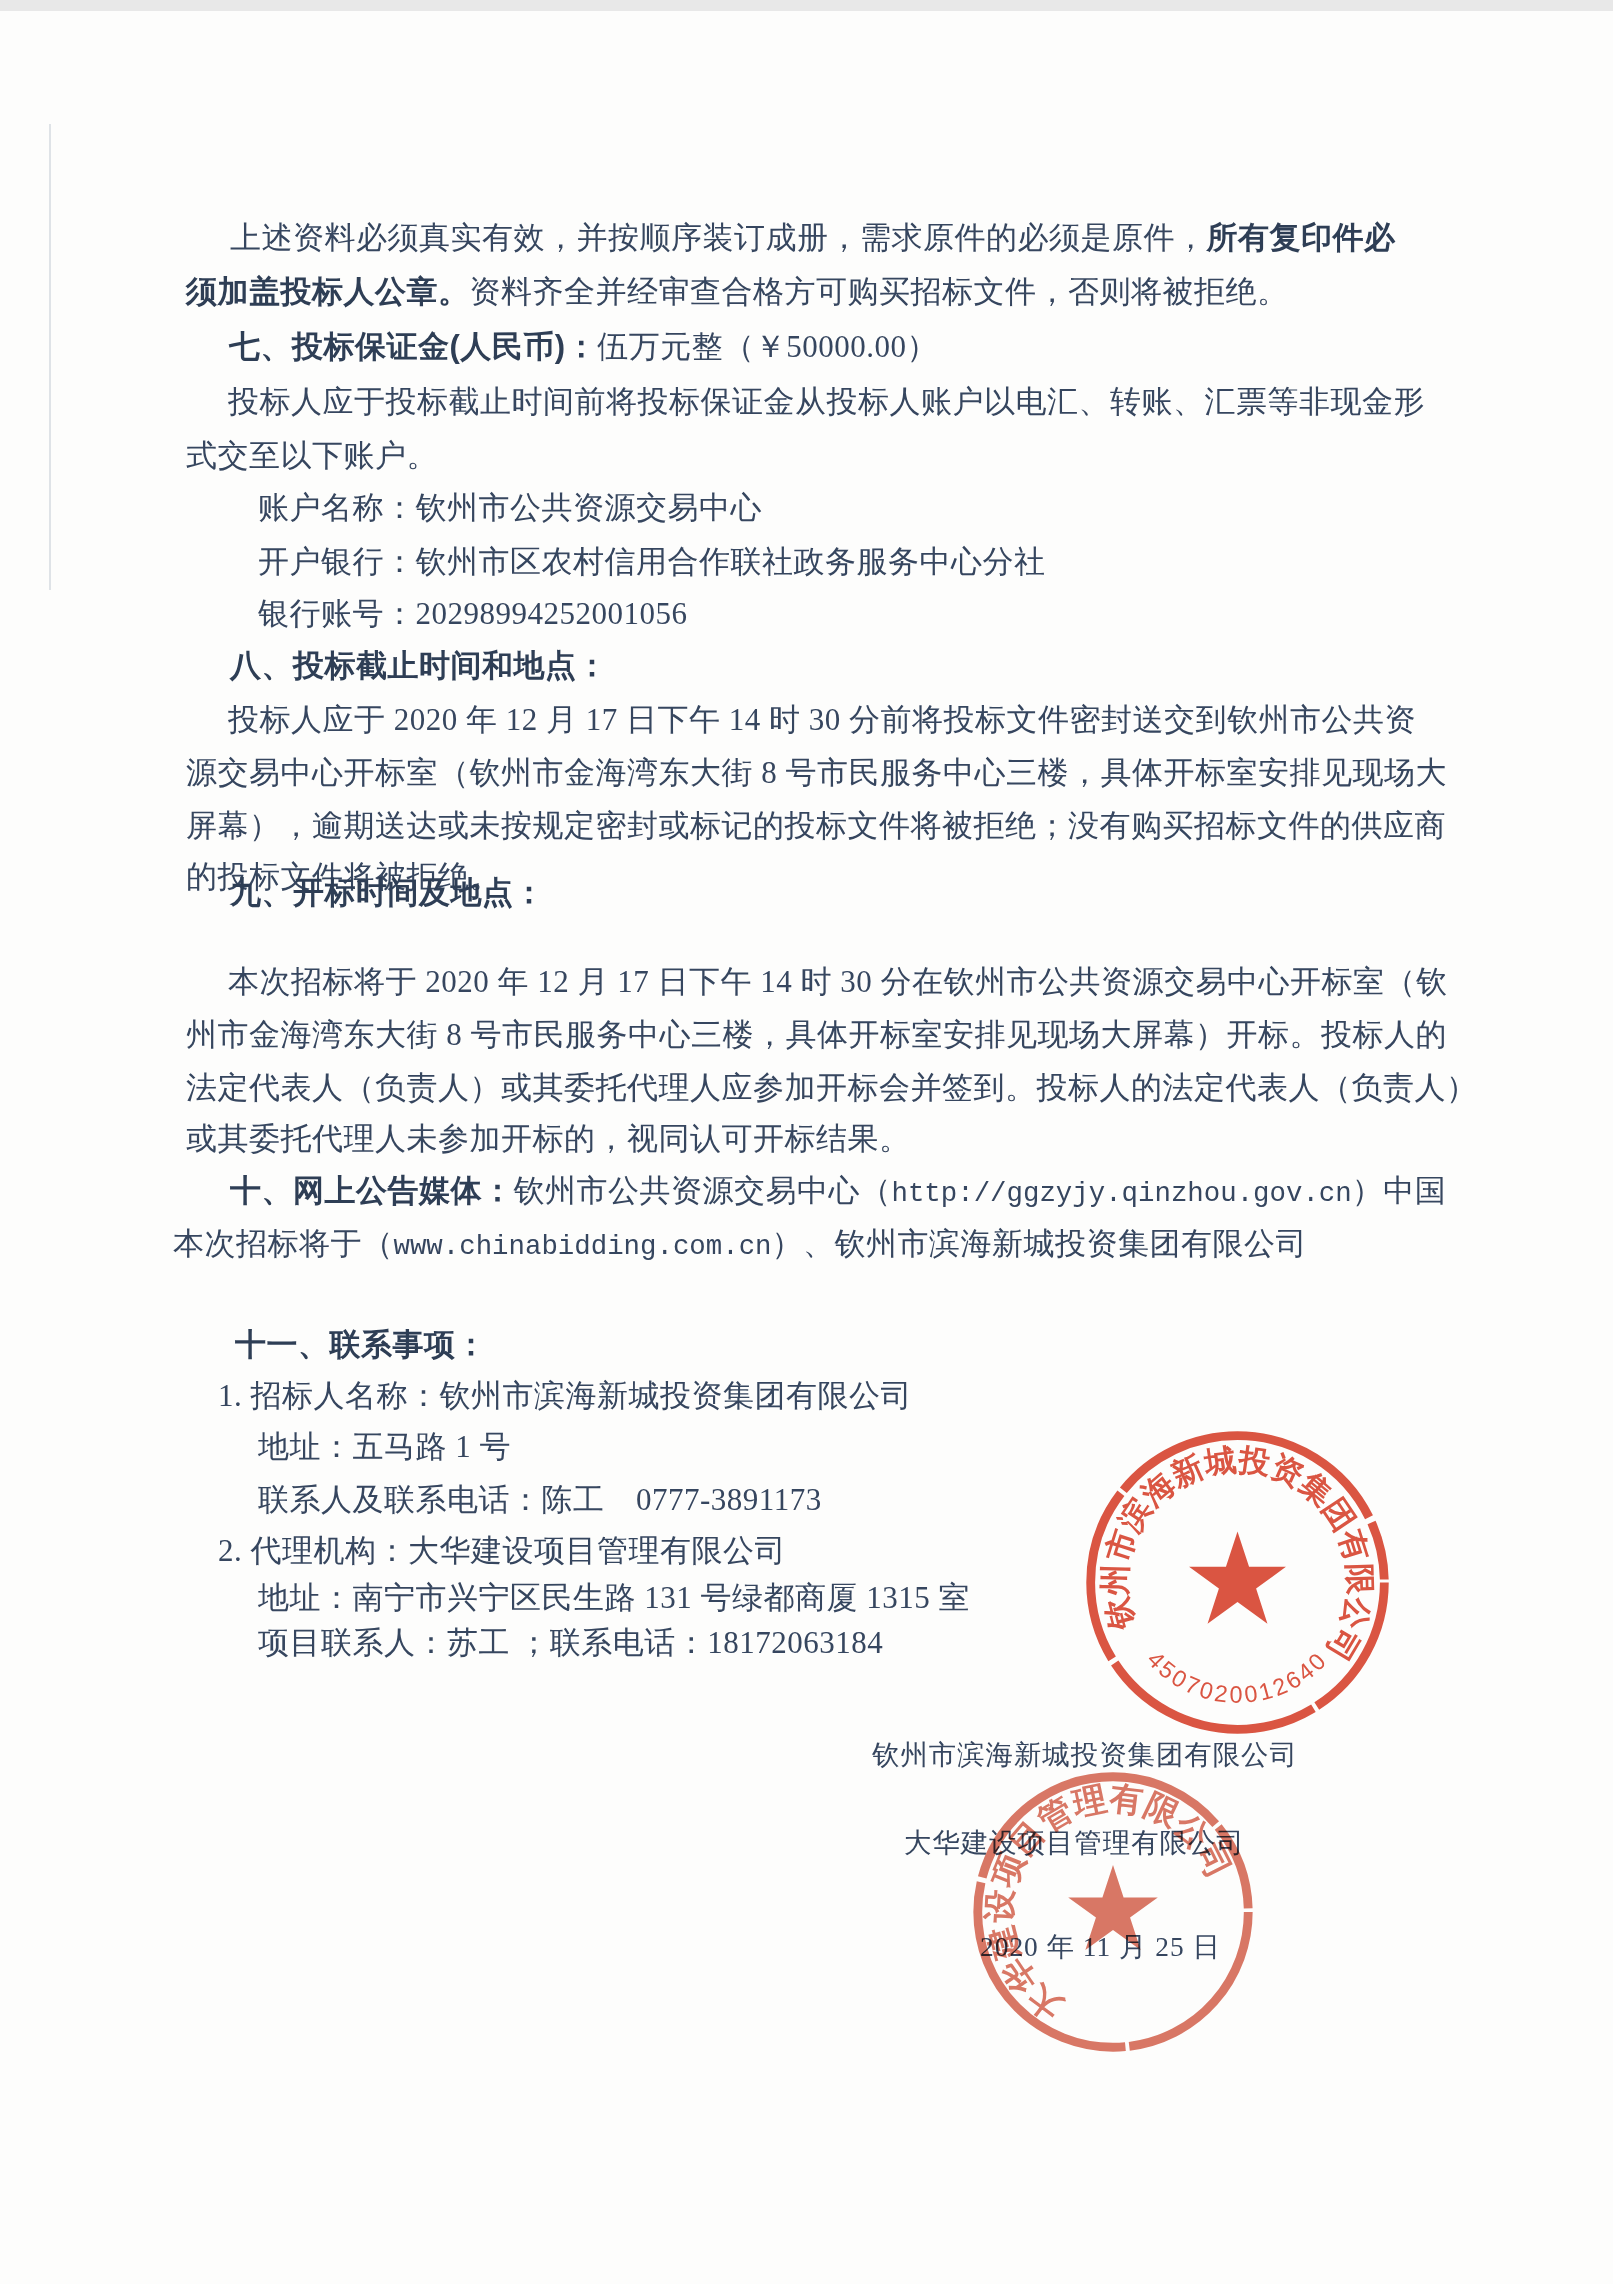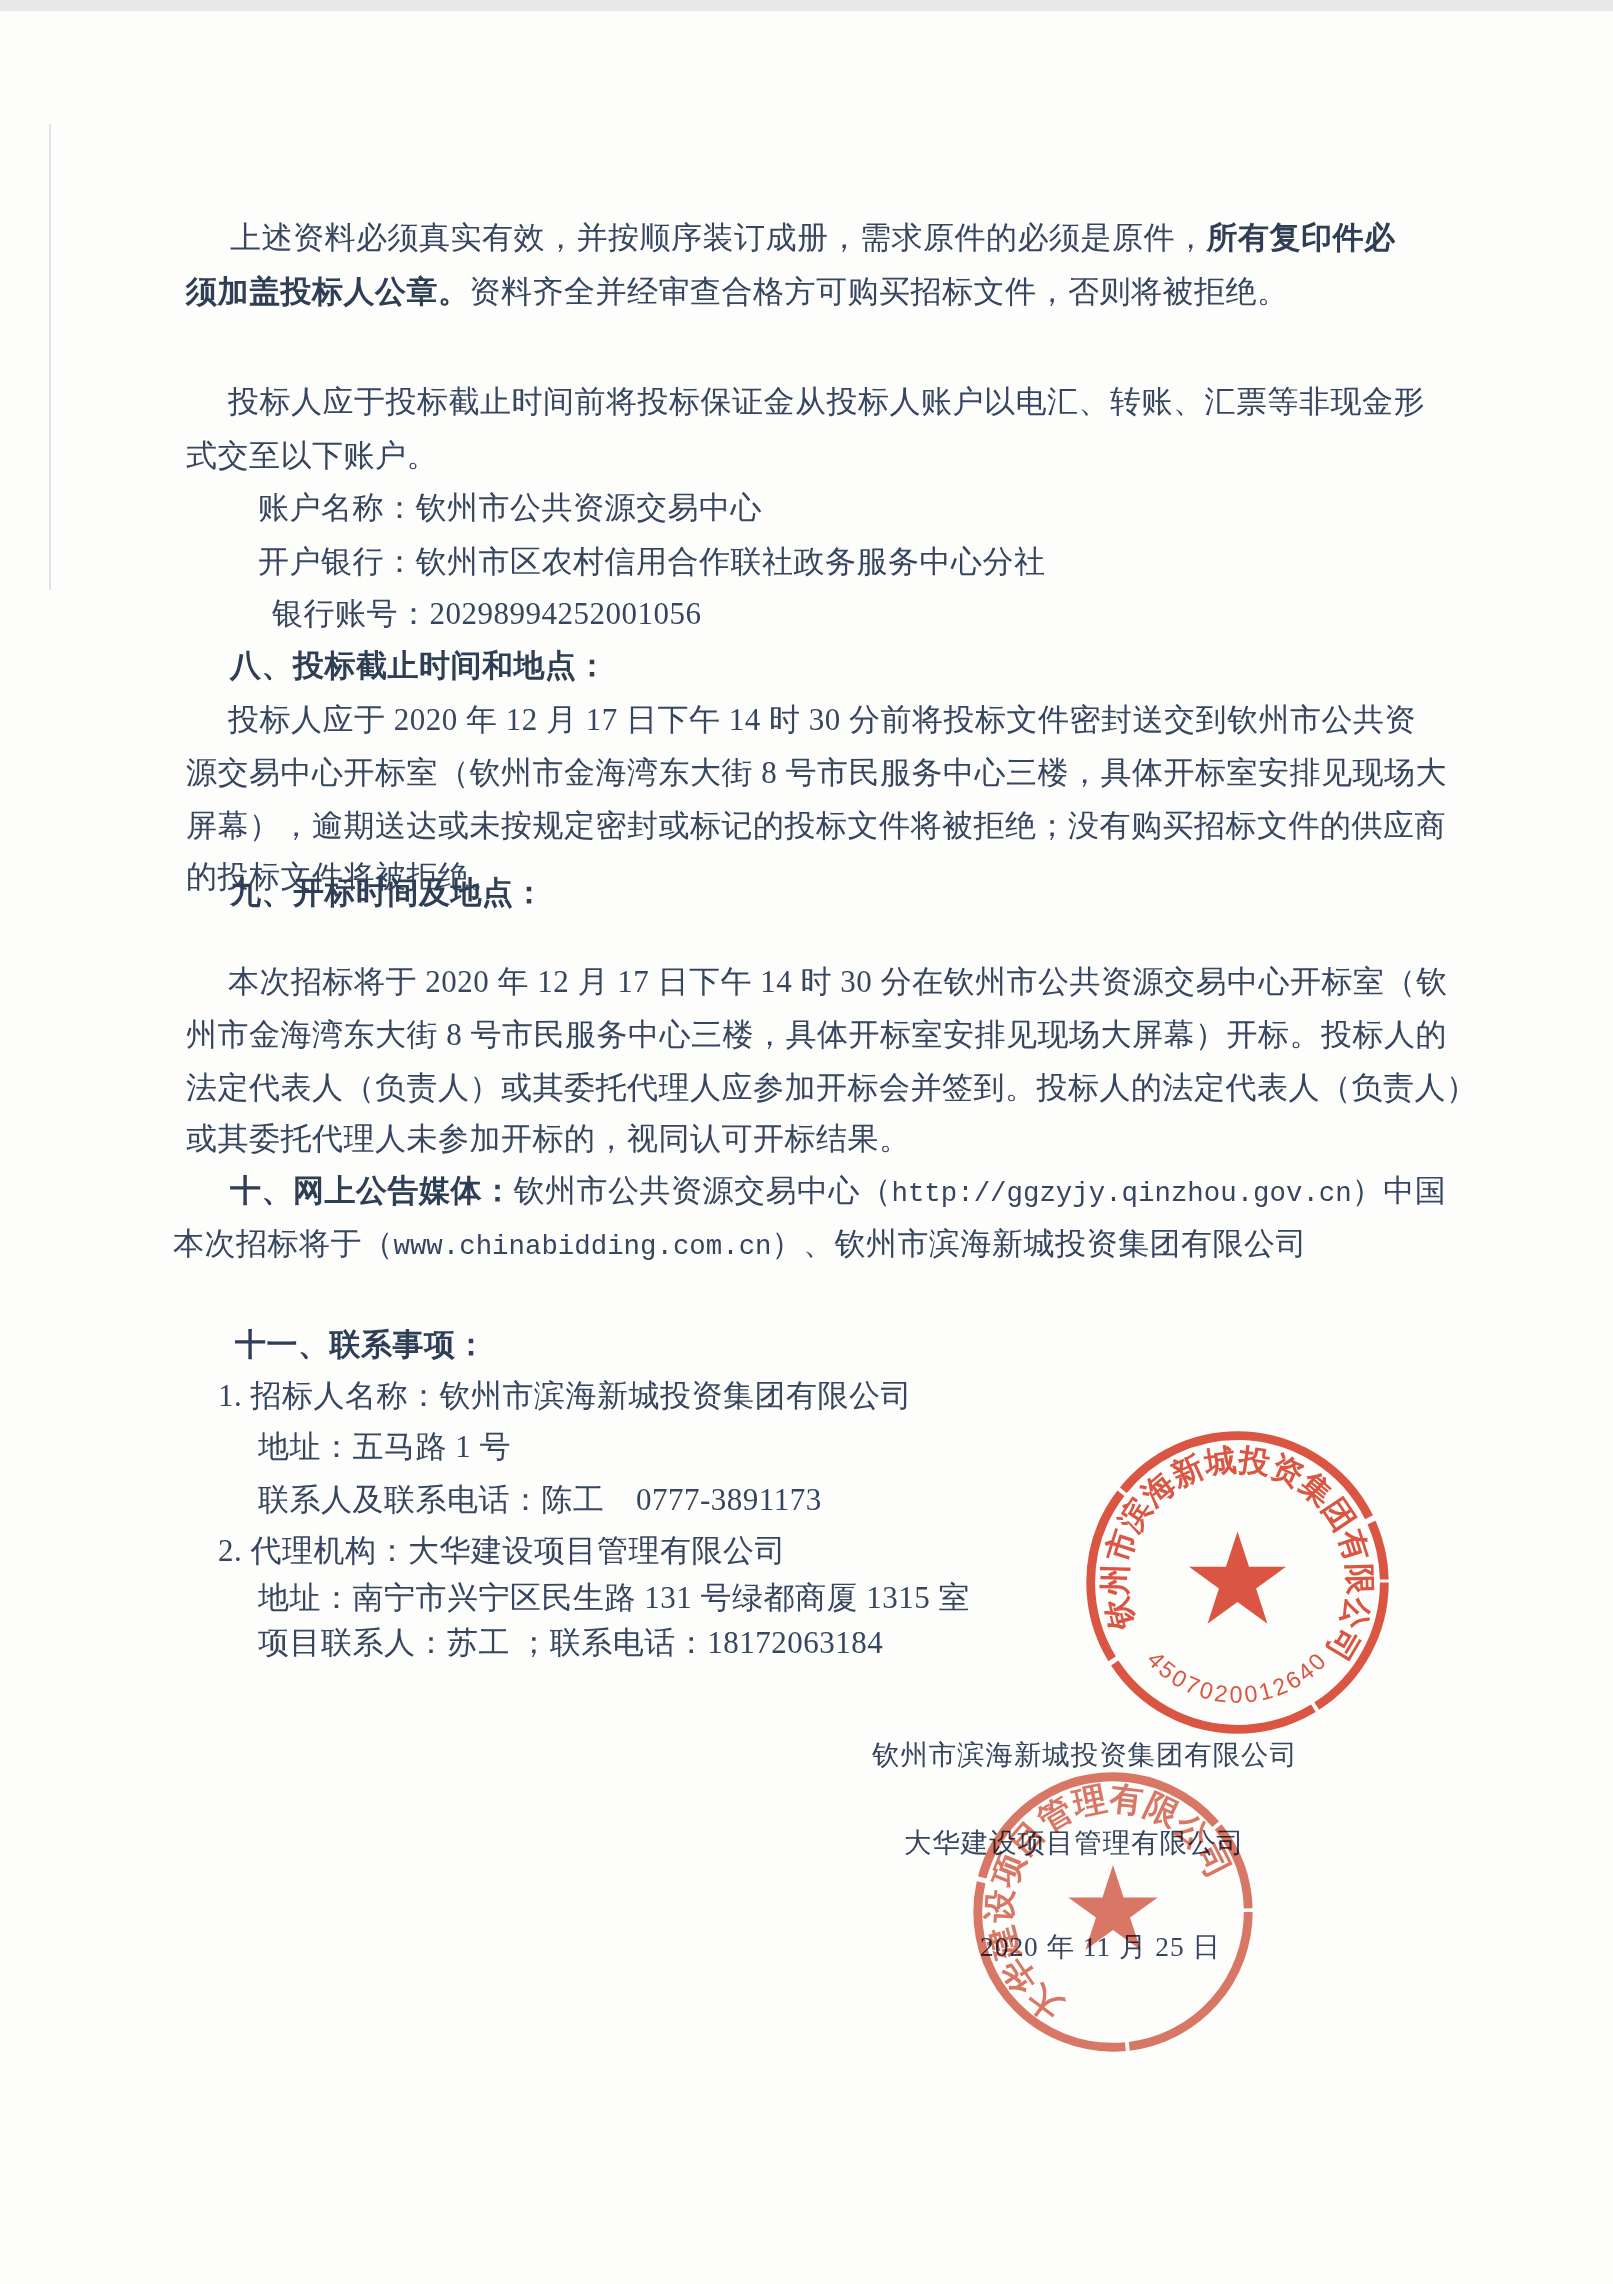--- a/index.html
+++ b/index.html
@@ -53,25 +53,26 @@
 </head>
 <body>
 
 <div class="page">
 
   <div class="scan-line"></div>
 
   <div class="ln" style="left:230px;top:208px"><span>上述资料必须真实有效，并按顺序装订成册，需求原件的必须是原件，</span><span class="h">所有复印件必</span></div>
   <div class="ln" style="left:186px;top:262px"><span class="h">须加盖投标人公章。</span><span>资料齐全并经审查合格方可购买招标文件，否则将被拒绝。</span></div>
 
+  <div class="ln" style="left:229px;top:317px"><span class="h">七、投标保证金(人民币)：</span><span>伍万元整（￥50000.00）</span></div>
   <div class="ln" style="left:228px;top:372px">投标人应于投标截止时间前将投标保证金从投标人账户以电汇、转账、汇票等非现金形</div>
   <div class="ln" style="left:186px;top:426px">式交至以下账户。</div>
   <div class="ln" style="left:258px;top:478px">账户名称：钦州市公共资源交易中心</div>
   <div class="ln" style="left:258px;top:532px">开户银行：钦州市区农村信用合作联社政务服务中心分社</div>
-  <div class="ln" style="left:272px;top:584px">银行账号：20298994252001056</div>
+  <div class="ln" style="left:258px;top:584px">银行账号：20298994252001056</div>
 
   <div class="ln h" style="left:230px;top:636px">八、投标截止时间和地点：</div>
   <div class="ln" style="left:228px;top:690px">投标人应于 2020 年 12 月 17 日下午 14 时 30 分前将投标文件密封送交到钦州市公共资</div>
   <div class="ln" style="left:186px;top:743px">源交易中心开标室（钦州市金海湾东大街 8 号市民服务中心三楼，具体开标室安排见现场大</div>
   <div class="ln" style="left:186px;top:796px">屏幕），逾期送达或未按规定密封或标记的投标文件将被拒绝；没有购买招标文件的供应商</div>
   <div class="ln" style="left:186px;top:847px">的投标文件将被拒绝。</div>
 
   <div class="ln h" style="left:230px;top:863px">九、开标时间及地点：</div>
   <div class="ln" style="left:228px;top:952px">本次招标将于 2020 年 12 月 17 日下午 14 时 30 分在钦州市公共资源交易中心开标室（钦</div>
   <div class="ln" style="left:186px;top:1005px">州市金海湾东大街 8 号市民服务中心三楼，具体开标室安排见现场大屏幕）开标。投标人的</div>

